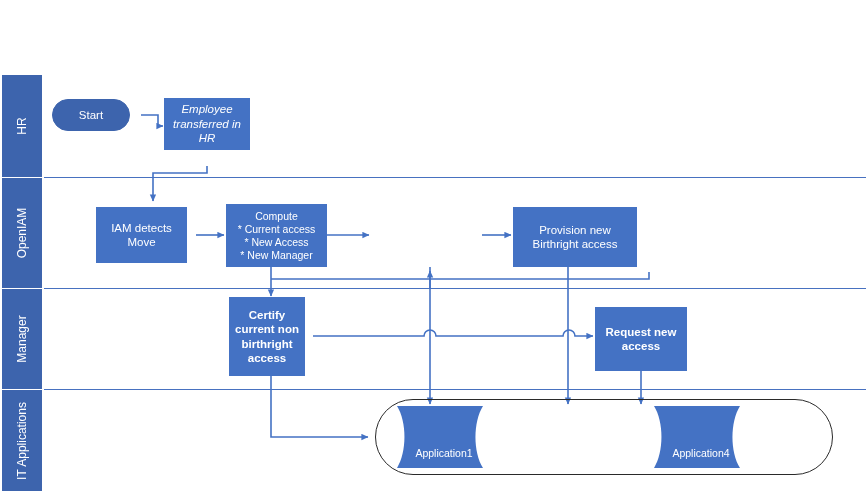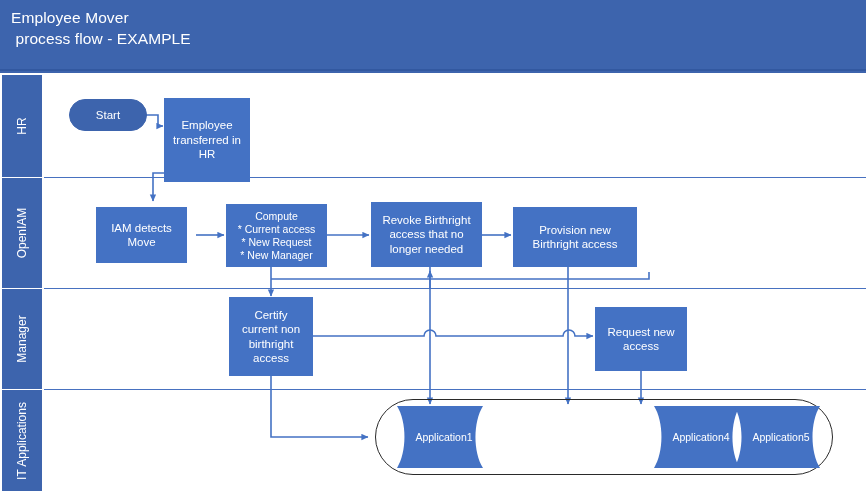--- a/index.html
+++ b/index.html
@@ -130,41 +130,36 @@
   .app-wave {
     position: absolute;
     top: 406px;
     width: 94px;
     height: 62px;
   }
   .app-wave svg { display: block; }
   .app-wave .app-text {
     position: absolute;
     left: 0;
-    top: 0;
+    top: 16px;
     width: 94px;
     height: 62px;
     display: flex;
     align-items: center;
     justify-content: center;
     color: #ffffff;
     font-size: 10.5px;
     text-align: center;
   }
 </style>
 </head>
 <body>
 
 <div id="canvas">
 
-  <div class="header">
-    <div class="header-title">Employee Mover
- process flow - EXAMPLE</div>
-    <div class="header-underline"></div>
-  </div>
 
   <div class="lane-body" style="top:75px;height:102px;"></div>
   <div class="lane-body" style="top:178px;height:110px;"></div>
   <div class="lane-body" style="top:289px;height:100px;"></div>
   <div class="lane-body" style="top:390px;height:101px;"></div>
 
   <div class="lane-label" style="top:75px;height:102px;">
     <span>HR</span>
   </div>
   <div class="lane-label" style="top:178px;height:110px;">
@@ -209,67 +204,58 @@
 
       <path d="M271,279 L649,279 L649,272"></path>
       <path d="M430,288 L430,271" marker-end="url(#ah)"></path>
 
       <path d="M568,267 L568,404" marker-end="url(#ah)"></path>
 
       <path d="M641,371 L641,404" marker-end="url(#ah)"></path>
     </g>
   </svg>
 
-  <div class="node start" style="left:69px;top:99px;width:78px;height:32px;">Start</div>
-
-  <div class="node" style="left:164px;top:98px;width:86px;height:84px;">Employee
+  <div class="node start" style="left:52px;top:99px;width:78px;height:32px;">Start</div>
+
+  <div class="node" style="left:164px;top:98px;width:86px;height:52px;font-style:italic;">Employee
 transferred in
 HR</div>
 
   <div class="node" style="left:96px;top:207px;width:91px;height:56px;">IAM detects
 Move</div>
 
   <div class="node small" style="left:226px;top:204px;width:101px;height:63px;">Compute
 * Current access
-* New Request
+* New Access
 * New Manager</div>
 
-  <div class="node" style="left:371px;top:202px;width:111px;height:65px;">Revoke Birthright
-access that no
-longer needed</div>
 
   <div class="node" style="left:513px;top:207px;width:124px;height:60px;">Provision new
 Birthright access</div>
 
-  <div class="node" style="left:229px;top:297px;width:84px;height:79px;">Certify
+  <div class="node" style="left:229px;top:297px;width:76px;height:79px;font-weight:bold;">Certify
 current non
 birthright
 access</div>
 
-  <div class="node" style="left:595px;top:307px;width:92px;height:64px;">Request new
+  <div class="node" style="left:595px;top:307px;width:92px;height:64px;font-weight:bold;">Request new
 access</div>
 
   <div class="app-capsule"></div>
 
   <div class="app-wave" style="left:397px;">
     <svg width="94" height="62" viewBox="0 0 94 62">
       <path d="M0,0 C10,16 10,46 0,62 L86,62 C76,46 76,16 86,0 Z" fill="#4472C4"></path>
     </svg>
     <div class="app-text">Application1</div>
   </div>
 
 
 
   <div class="app-wave" style="left:654px;">
     <svg width="94" height="62" viewBox="0 0 94 62">
       <path d="M0,0 C10,16 10,46 0,62 L86,62 C76,46 76,16 86,0 Z" fill="#4472C4"></path>
     </svg>
     <div class="app-text">Application4</div>
   </div>
 
-  <div class="app-wave" style="left:734px;">
-    <svg width="94" height="62" viewBox="0 0 94 62">
-      <path d="M0,0 C10,16 10,46 0,62 L86,62 C76,46 76,16 86,0 Z" fill="#4472C4"></path>
-    </svg>
-    <div class="app-text">Application5</div>
-  </div>
 
 </div>
 
 </body></html>

